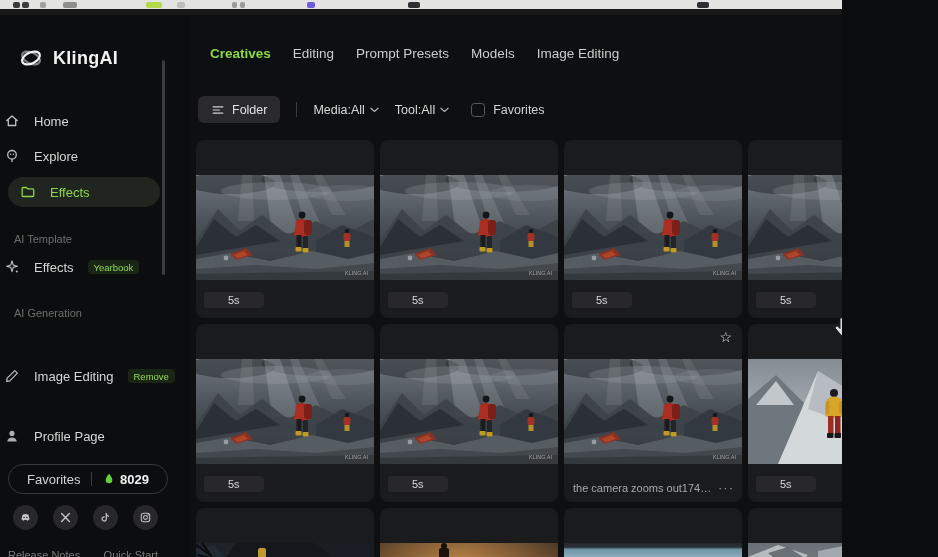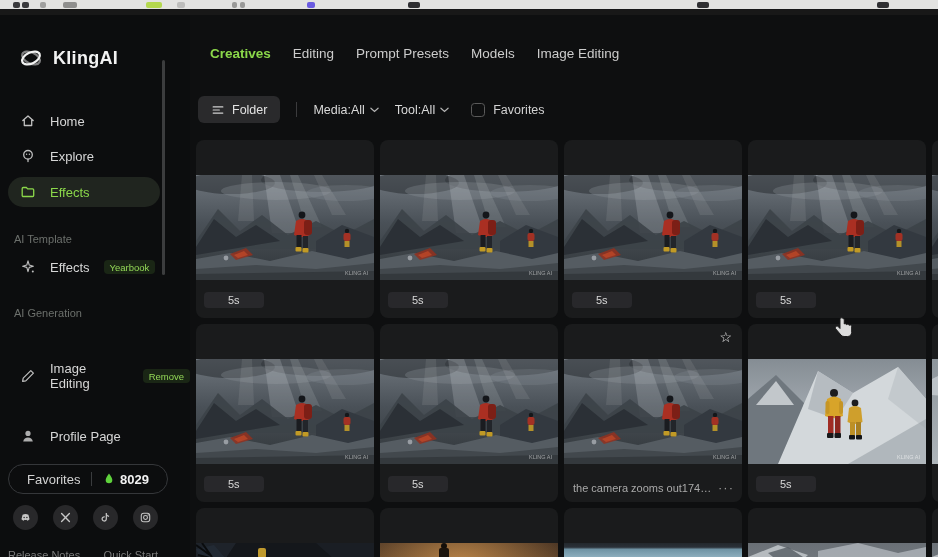--- a/index.html
+++ b/index.html
@@ -1,32 +1,32 @@
 <!DOCTYPE html>
 <html><head>
 <meta charset="utf-8">
 <style>
   * { margin:0; padding:0; box-sizing:border-box; }
   html,body { width:938px; height:557px; overflow:hidden; background:#0b0c0d;
     font-family:"Liberation Sans", sans-serif; }
-  .app { position:relative; width:938px; height:557px; background:#0e0f10; overflow:hidden; }
+  .app { position:relative; width:842px; height:557px; background:#0e0f10; overflow:hidden; }
 
   
   .chrome-strip { position:absolute; left:0; top:0; width:938px; height:9px; background:#e3e3e1; z-index:50; }
   .chrome-strip .mark { position:absolute; top:2px; height:6px; border-radius:2px; }
   .chrome-gap { position:absolute; left:0; top:9px; width:938px; height:6px; background:#181818; z-index:50; }
 
   
   .sidebar { position:absolute; left:0; top:15px; width:190px; height:542px; background:#0c0d0e; }
   .logo-row { position:absolute; left:18px; top:30px; display:flex; align-items:center; gap:9px; }
   .logo-row .logo-icon svg { width:26px; height:26px; display:block; }
   .logo-text { color:#f2f2f2; font-size:18px; font-weight:bold; letter-spacing:.3px; }
   .side-scrollbar { position:absolute; left:162px; top:45px; width:3px; height:215px; background:#3c3d3e; border-radius:2px; }
 
-  .nav-item { position:absolute; left:0; width:190px; height:30px; display:flex; align-items:center; padding-left:20px; gap:14px; color:#d6d6d6; font-size:13px; cursor:pointer; }
+  .nav-item { position:absolute; left:0; width:190px; height:30px; display:flex; align-items:center; padding-left:4px; gap:14px; color:#d6d6d6; font-size:13px; cursor:pointer; }
   .nav-item .icon { width:16px; height:16px; color:#bfbfbf; flex:none; }
   .nav-item .icon svg { width:16px; height:16px; display:block; }
   .nav-item.active { left:8px; width:152px; padding-left:12px; background:#20251f; border-radius:16px; color:#8bd84a; }
   .nav-item.active .icon { color:#8bd84a; }
 
   .section-header { position:absolute; left:14px; color:#6c706c; font-size:11px; }
 
   .badge { background:rgba(120,210,70,.13); color:#93d857; font-size:9.5px; padding:1.5px 6px; border-radius:4px; white-space:nowrap; }
 
   .bell-wrap { position:relative; width:16px; height:16px; }

